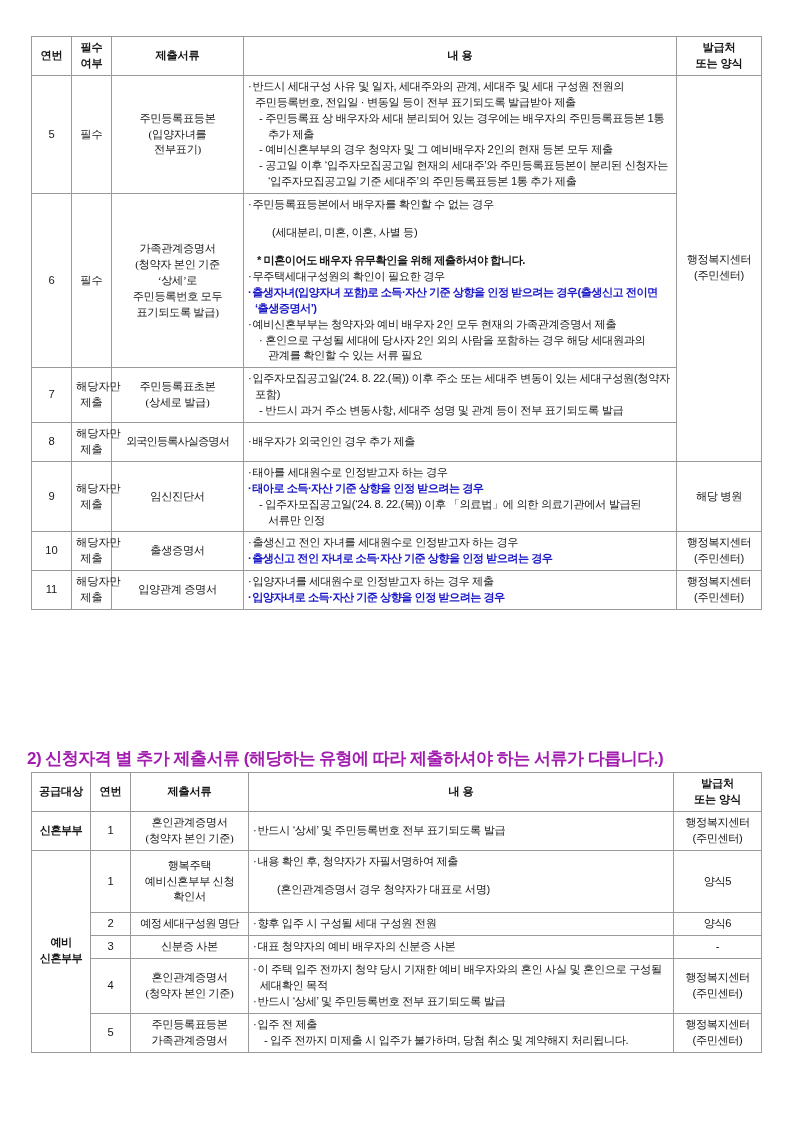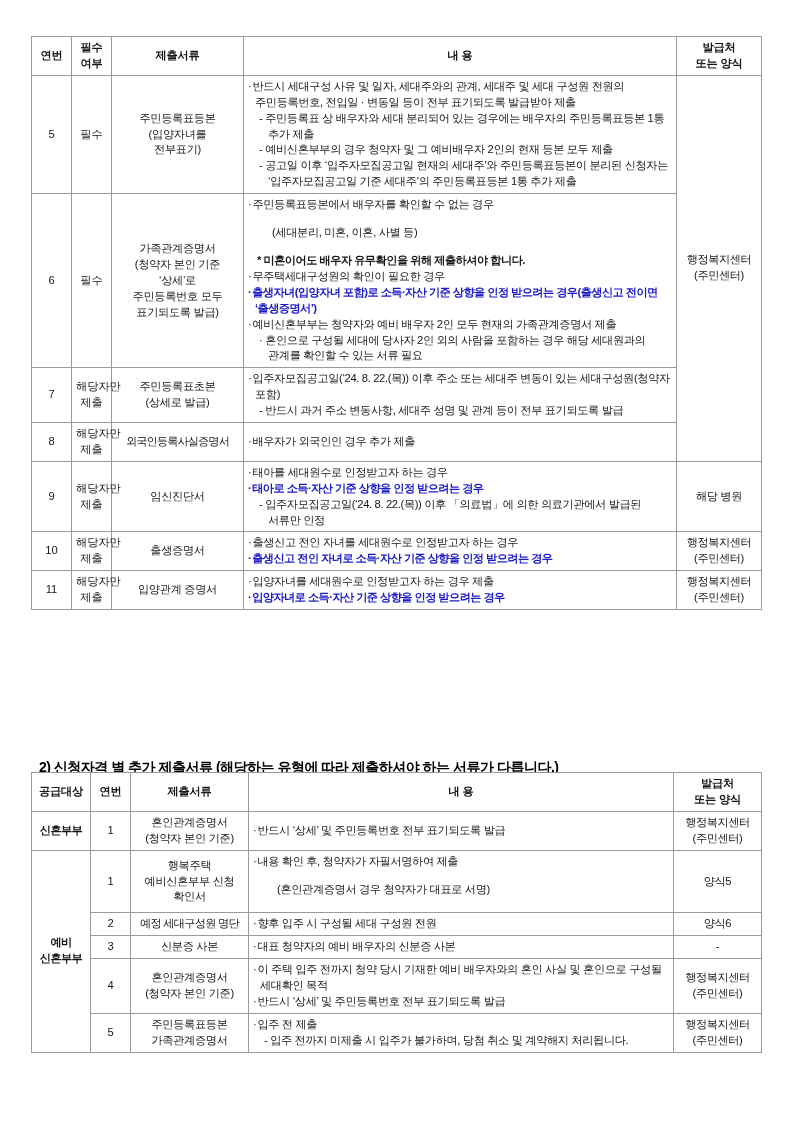--- a/index.html
+++ b/index.html
@@ -53,21 +53,21 @@
     font-weight: bold;
     text-align: center;
     font-size: 12.2px;
     line-height: 1.25;
     padding: 6px 2px;
     letter-spacing: -0.2px;
   }
 
   td.c      { text-align: center; }
   td.body   { text-align: left; padding-left: 6px; padding-right: 5px; }
-  td.docname{ text-align: center; line-height: 1.4; letter-spacing: -0.3px; }
+  td.docname{ text-align: center; line-height: 1.4; letter-spacing: -0.3px; font-family: Liberation Serif, serif; }
   td.issuer { text-align: center; line-height: 1.45; letter-spacing: -0.4px; }
   td.supply { text-align: center; font-weight: bold; letter-spacing: -0.6px; font-size: 11.6px; }
 
   
   .lvl1 {
     margin: 0 0 0 0;
     padding-left: 7px;
     text-indent: -7px;
     letter-spacing: -0.35px;
   }
@@ -107,25 +107,25 @@
   }
   .blue {
     color: #1a18c8;
     font-weight: bold;
     letter-spacing: -0.55px;
   }
   .bold { font-weight: normal; }
 
   
   .section-head {
-    font-size: 14px;
+    font-size: 17px;
     font-weight: bold;
-    color: #000000;
+    color: #a21caf;
     letter-spacing: -0.5px;
-    margin: 12px;
+    margin: 0;
     padding: 0;
   }
 
   
   #table1-wrap { position: absolute; left: 31px; top: 36px; }
   #section2-wrap { position: absolute; left: 27px; top: 747px; }
   #table2-wrap { position: absolute; left: 31px; top: 772px; }
   #footer-wrap {
     position: absolute;
     left: 0; top: 1140px;

